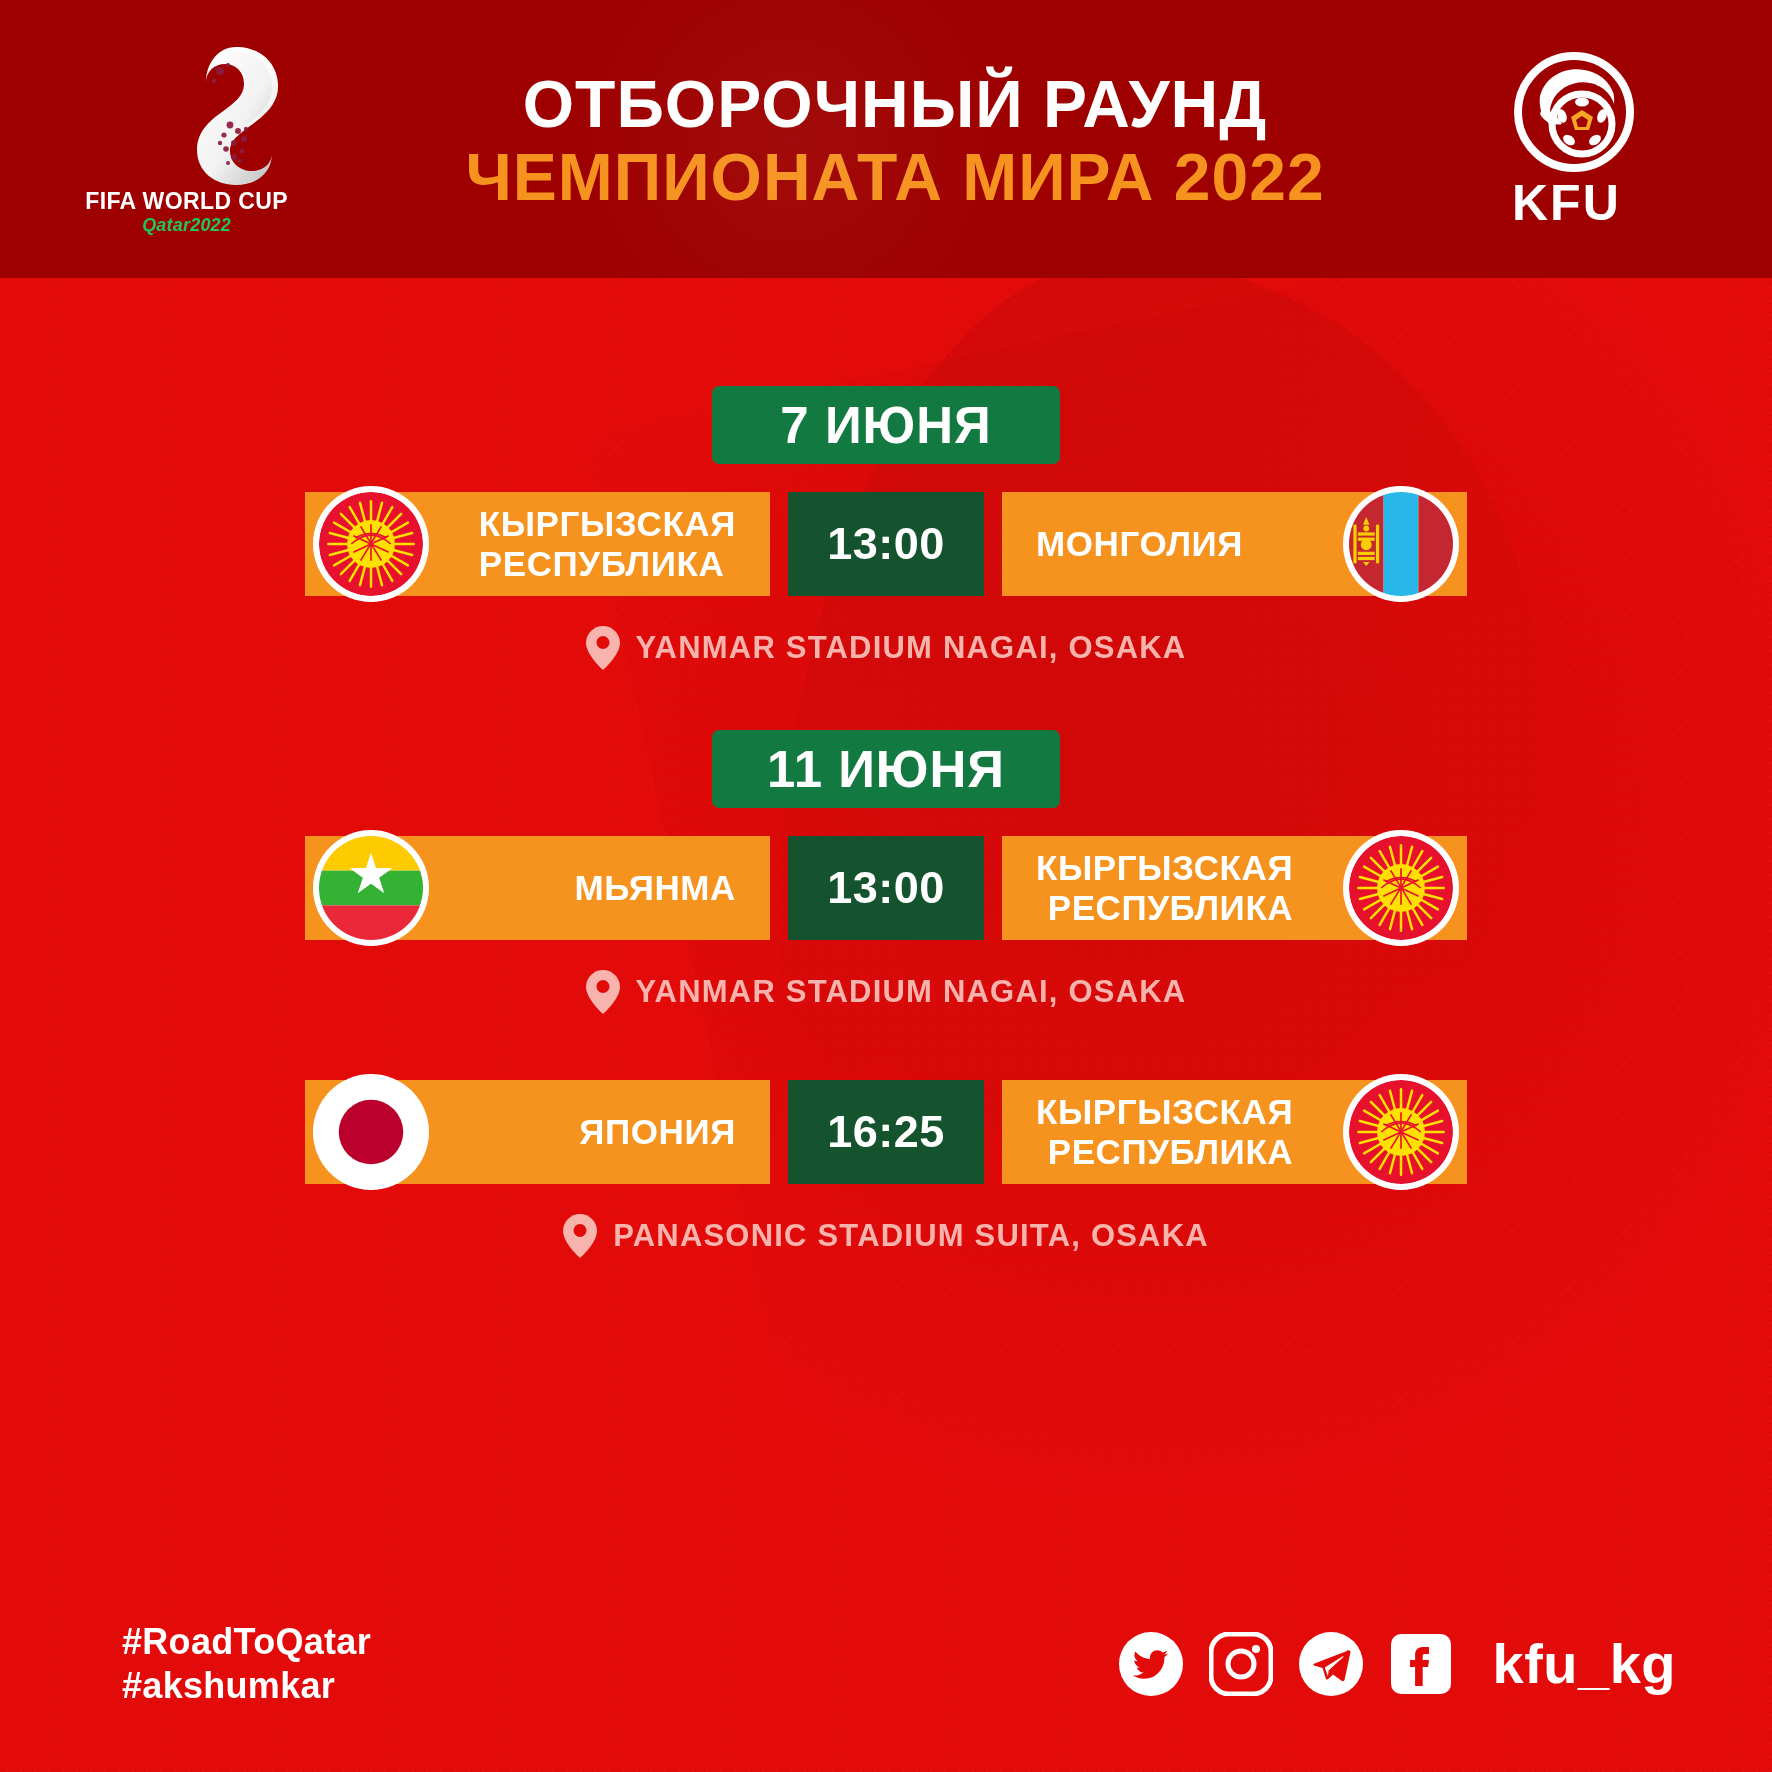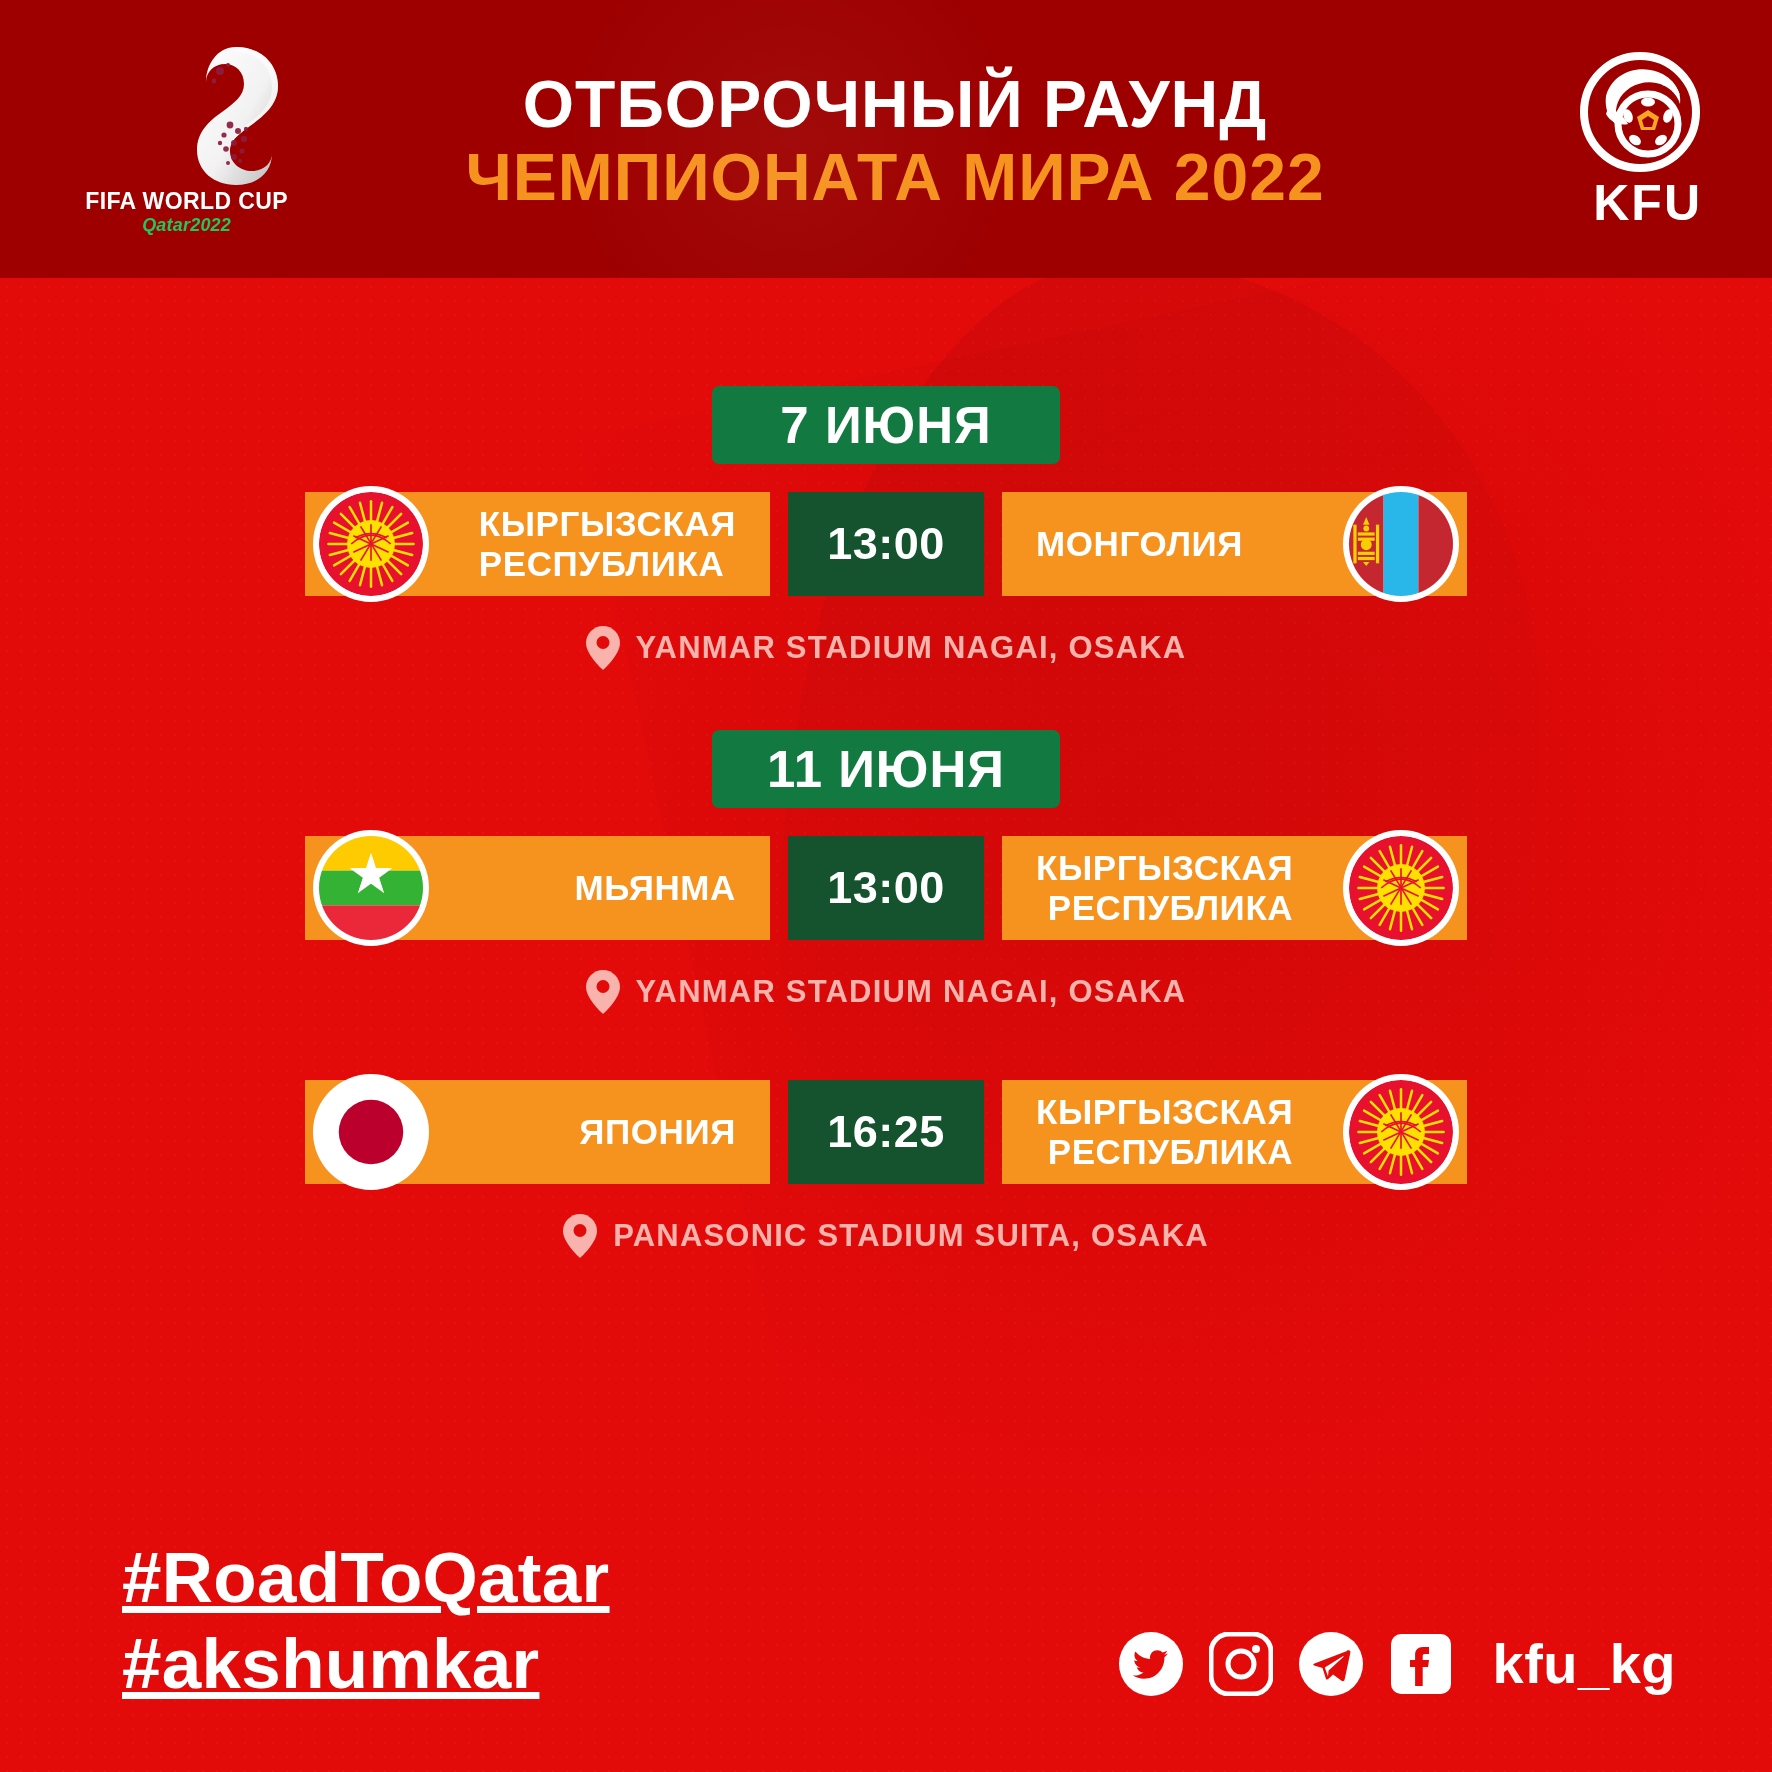--- a/index.html
+++ b/index.html
@@ -124,21 +124,21 @@
     margin-top: 2px;
     white-space: nowrap;
   }
 
   
   .kfu-logo {
     width: 190px;
     flex: 0 0 auto;
     display: flex;
     flex-direction: column;
-    align-items: flex-end;
+    align-items: flex-start;
     gap: 4px;
   }
   .kfu-mark { width: 124px; height: 124px; display:block; }
   .kfu-text {
     font-size: 50px;
     font-weight: 700;
     color: #ffffff;
     letter-spacing: 2px;
     line-height: 1;
   }
@@ -245,25 +245,24 @@
     z-index: 3;
     left: 0; right: 0; bottom: 0;
     height: 300px;
     padding: 0 96px 64px 122px;
     display: flex;
     align-items: flex-end;
     justify-content: space-between;
   }
   .hashtags {
     color: #ffffff;
-    font-size: 71px;
+    font-size: 36px;
     font-weight: 700;
     line-height: 1.22;
     letter-spacing: 0.3px;
-    text-decoration: underline;
   }
   .social {
     display: flex;
     align-items: center;
     gap: 26px;
     padding-bottom: 12px;
   }
   .social-icon { width: 64px; height: 64px; display: block; }
   .handle {
     color: #ffffff;

